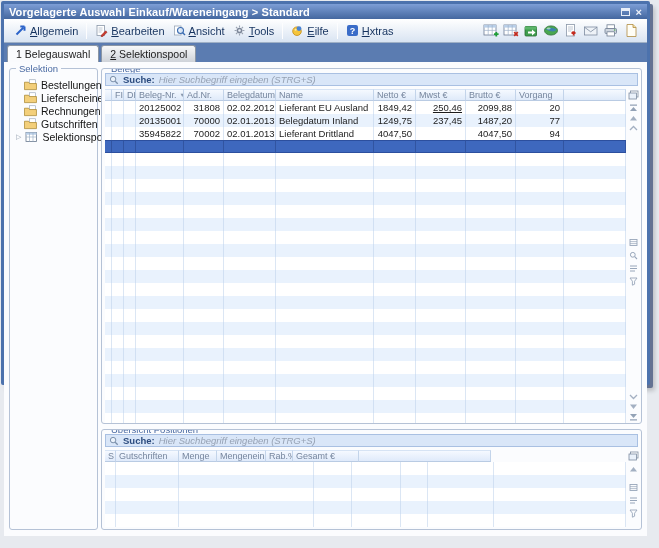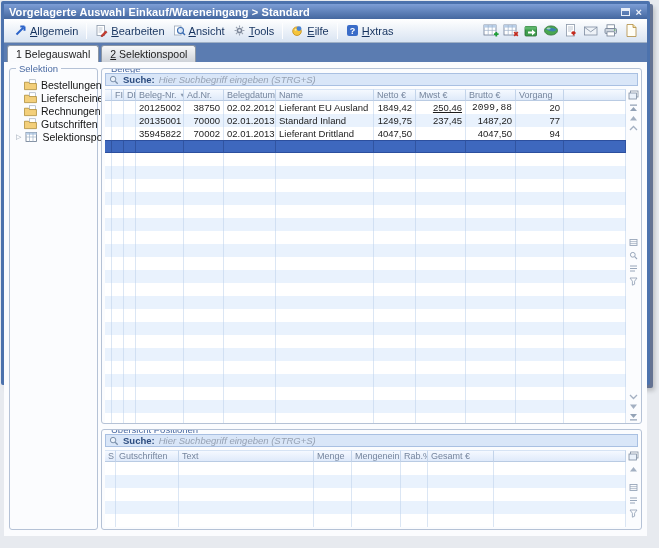--- a/index.html
+++ b/index.html
@@ -339,37 +339,37 @@
             </div>
             <div class="hcell" style="width: 62px;">
               <span></span>
             </div>
           </div>
           <div class="grid-row">
             <div class="cell al" style="width: 7px;"></div>
             <div class="cell al" style="width: 12px;"></div>
             <div class="cell al" style="width: 12px;"></div>
             <div class="cell ar" style="width: 48px;">20125002</div>
-            <div class="cell ar" style="width: 40px;">38750</div>
+            <div class="cell ar" style="width: 40px;">31808</div>
             <div class="cell al" style="width: 52px;">02.02.2012 /Do</div>
             <div class="cell al" style="width: 98px;">Lieferant EU Ausland</div>
             <div class="cell ar" style="width: 42px;">1849,42</div>
             <div class="cell ar" style="width: 50px; text-decoration: underline;">250,46</div>
-            <div class="cell ar" style="width: 50px; font-family: Liberation Mono, monospace;">2099,88</div>
+            <div class="cell ar" style="width: 50px;">2099,88</div>
             <div class="cell ar" style="width: 48px;">20</div>
             <div class="cell al" style="width: 62px;"></div>
           </div>
           <div class="grid-row alt">
             <div class="cell al" style="width: 7px;"></div>
             <div class="cell al" style="width: 12px;"></div>
             <div class="cell al" style="width: 12px;"></div>
             <div class="cell ar" style="width: 48px;">20135001</div>
             <div class="cell ar" style="width: 40px;">70000</div>
             <div class="cell al" style="width: 52px;">02.01.2013 /Mi</div>
-            <div class="cell al" style="width: 98px;">Standard Inland</div>
+            <div class="cell al" style="width: 98px;">Belegdatum Inland</div>
             <div class="cell ar" style="width: 42px;">1249,75</div>
             <div class="cell ar" style="width: 50px;">237,45</div>
             <div class="cell ar" style="width: 50px;">1487,20</div>
             <div class="cell ar" style="width: 48px;">77</div>
             <div class="cell al" style="width: 62px;"></div>
           </div>
           <div class="grid-row">
             <div class="cell al" style="width: 7px;"></div>
             <div class="cell al" style="width: 12px;"></div>
             <div class="cell al" style="width: 12px;"></div>
@@ -777,23 +777,20 @@
       </div>
 
       <div class="grid" id="pos-grid">
           <div class="grid-header">
             <div class="hcell" style="width: 11px;">
               <span>S</span>
             </div>
             <div class="hcell" style="width: 63px;">
               <span>Gutschriften</span>
             </div>
-            <div class="hcell" style="width: 135px;">
-              <span>Text</span>
-            </div>
             <div class="hcell" style="width: 38px;">
               <span>Menge</span>
             </div>
             <div class="hcell" style="width: 49px;">
               <span>Mengeneinheit</span>
             </div>
             <div class="hcell" style="width: 27px;">
               <span>Rab.%</span>
             </div>
             <div class="hcell" style="width: 66px;">

